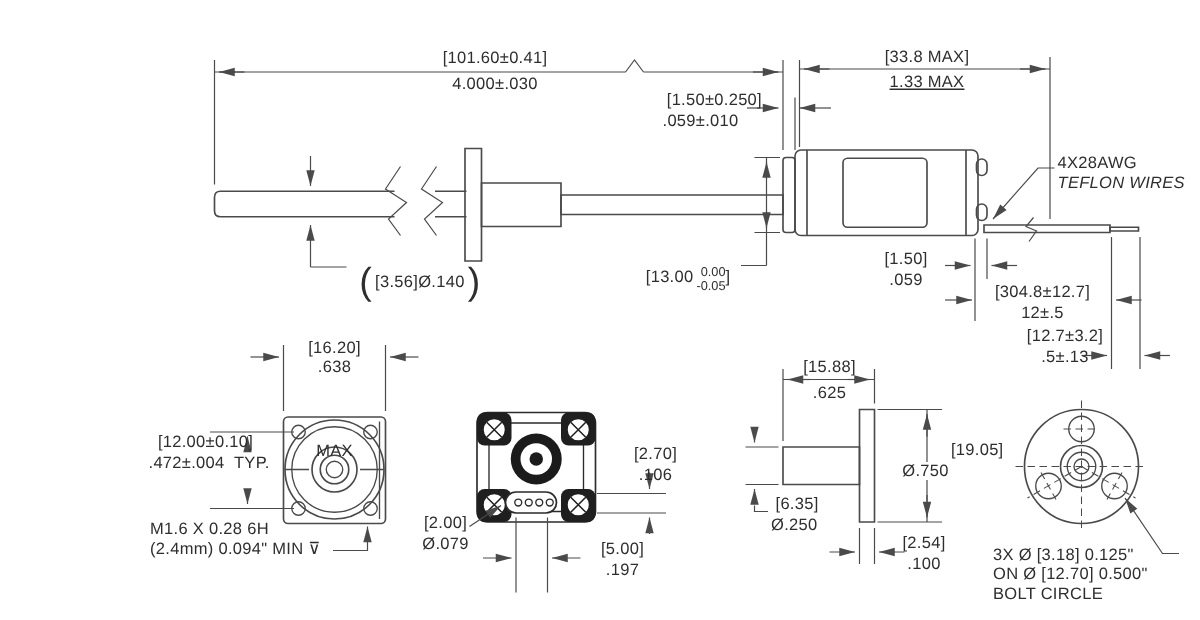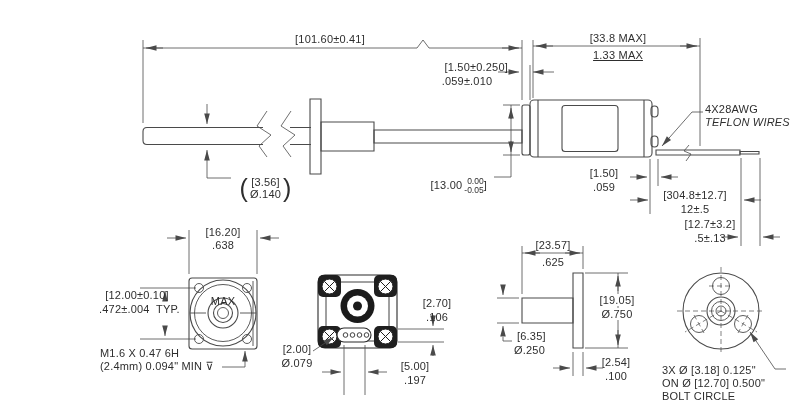--- a/index.html
+++ b/index.html
@@ -8,21 +8,21 @@
   #linework{position:absolute;left:0;top:0;}
   .lbl{position:absolute;font-size:11px;line-height:12.5px;color:#2e2e2e;
        letter-spacing:0.2px;white-space:pre;}
   .ctr{text-align:center;}
   .rgt{text-align:right;}
   .bg{background:#fff;padding:0 1px;}
   .tolrow{display:inline-flex;align-items:center;}
   .tol{display:inline-flex;flex-direction:column;font-size:8.5px;line-height:9px;
        margin-left:2px;letter-spacing:0;text-align:right;}
   .paren{font-size:25px;line-height:27px;font-weight:300;color:#2e2e2e;}
-  .refcol{display:inline-flex;flex-direction:column;align-items:center;margin:0 2px;}
+  .refcol{display:inline-flex;flex-direction:row;align-items:center;margin:0 2px;}
   svg path, svg rect, svg line, svg circle{vector-effect:non-scaling-stroke;}
 </style>
 </head>
 <body>
 
 <div id="canvas">
 
 <svg id="linework" width="800" height="413" viewBox="0 0 800 413">
   <defs>
     <marker id="ar" markerUnits="userSpaceOnUse" markerWidth="12" markerHeight="8" refX="11" refY="4" orient="auto">
@@ -179,20 +179,21 @@
       <path d="M721,311 L685,332 M721,311 L757,332"></path>
       <path d="M709,286 H733 M694,315 L704,333 M748,315 L738,333"></path>
     </g>
   </g>
   <g stroke="#4a4a4a" stroke-width="0.8" fill="none">
     <path d="M786,369 H775 L750,332" marker-end="url(#ar)"></path>
   </g>
 </svg>
 
 <div class="lbl ctr" style="left:268px;top:33px;width:124px;">[101.60±0.41]</div>
+<div class="lbl ctr" style="left:268px;top:50px;width:124px;">4.000±.030</div>
 <div class="lbl ctr" style="left:576px;top:32px;width:84px;">[33.8 MAX]</div>
 <div class="lbl ctr" style="left:576px;top:49px;width:84px;text-decoration:underline;">1.33 MAX</div>
 <div class="lbl rgt" style="left:426px;top:61px;width:82px;">[1.50±0.250]</div>
 <div class="lbl ctr" style="left:426px;top:75px;width:82px;">.059±.010</div>
 <div class="lbl" style="left:705px;top:103px;">4X28AWG</div>
 <div class="lbl" style="left:705px;top:116px;font-style:italic;">TEFLON WIRES</div>
 
 <div class="lbl" style="left:233px;top:162px;">
   <span class="tolrow"><span class="paren">(</span><span class="refcol"><span>[3.56]</span><span>Ø.140</span></span><span class="paren">)</span></span>
 </div>
@@ -206,33 +207,33 @@
 <div class="lbl ctr" style="left:648px;top:189px;width:94px;">[304.8±12.7]</div>
 <div class="lbl ctr" style="left:648px;top:203px;width:94px;">12±.5</div>
 <div class="lbl ctr" style="left:676px;top:218px;width:68px;">[12.7±3.2]</div>
 <div class="lbl ctr" style="left:676px;top:232px;width:68px;">.5±.13</div>
 
 <div class="lbl ctr" style="left:193px;top:226px;width:60px;">[16.20]</div>
 <div class="lbl ctr" style="left:193px;top:239px;width:60px;">.638</div>
 <div class="lbl ctr" style="left:193px;top:251px;width:60px;margin-top:44px;">MAX</div>
 <div class="lbl ctr" style="left:95px;top:289px;width:84px;">[12.00±0.10]</div>
 <div class="lbl" style="left:99px;top:303px;">.472±.004  TYP.</div>
-<div class="lbl" style="left:100px;top:347px;">M1.6 X 0.47 6H</div>
+<div class="lbl" style="left:100px;top:347px;">M1.6 X 0.28 6H</div>
 <div class="lbl" style="left:100px;top:360px;">(2.4mm) 0.094" MIN ⊽</div>
 
 <div class="lbl ctr" style="left:277px;top:343px;width:40px;">[2.00]</div>
 <div class="lbl ctr" style="left:275px;top:357px;width:44px;">Ø.079</div>
 <div class="lbl ctr" style="left:416px;top:297px;width:42px;">[2.70]</div>
 <div class="lbl ctr" style="left:416px;top:311px;width:42px;">.106</div>
 <div class="lbl ctr" style="left:394px;top:360px;width:42px;">[5.00]</div>
 <div class="lbl ctr" style="left:394px;top:374px;width:42px;">.197</div>
 
-<div class="lbl ctr" style="left:529px;top:239px;width:48px;">[23.57]</div>
+<div class="lbl ctr" style="left:529px;top:239px;width:48px;">[15.88]</div>
 <div class="lbl ctr" style="left:529px;top:256px;width:48px;">.625</div>
-<div class="lbl ctr" style="left:592px;top:294px;width:50px;"><span class="bg">[19.05]</span></div>
+<div class="lbl ctr" style="left:620px;top:294px;width:50px;text-align:right;"><span class="bg">[19.05]</span></div>
 <div class="lbl ctr" style="left:592px;top:308px;width:50px;"><span class="bg">Ø.750</span></div>
 <div class="lbl" style="left:517px;top:330px;">[6.35]</div>
 <div class="lbl" style="left:514px;top:344px;">Ø.250</div>
 <div class="lbl ctr" style="left:595px;top:356px;width:42px;">[2.54]</div>
 <div class="lbl ctr" style="left:595px;top:370px;width:42px;">.100</div>
 
 <div class="lbl" style="left:662px;top:364px;">3X Ø [3.18] 0.125"</div>
 <div class="lbl" style="left:662px;top:377px;">ON Ø [12.70] 0.500"</div>
 <div class="lbl" style="left:662px;top:390px;">BOLT CIRCLE</div>
 

